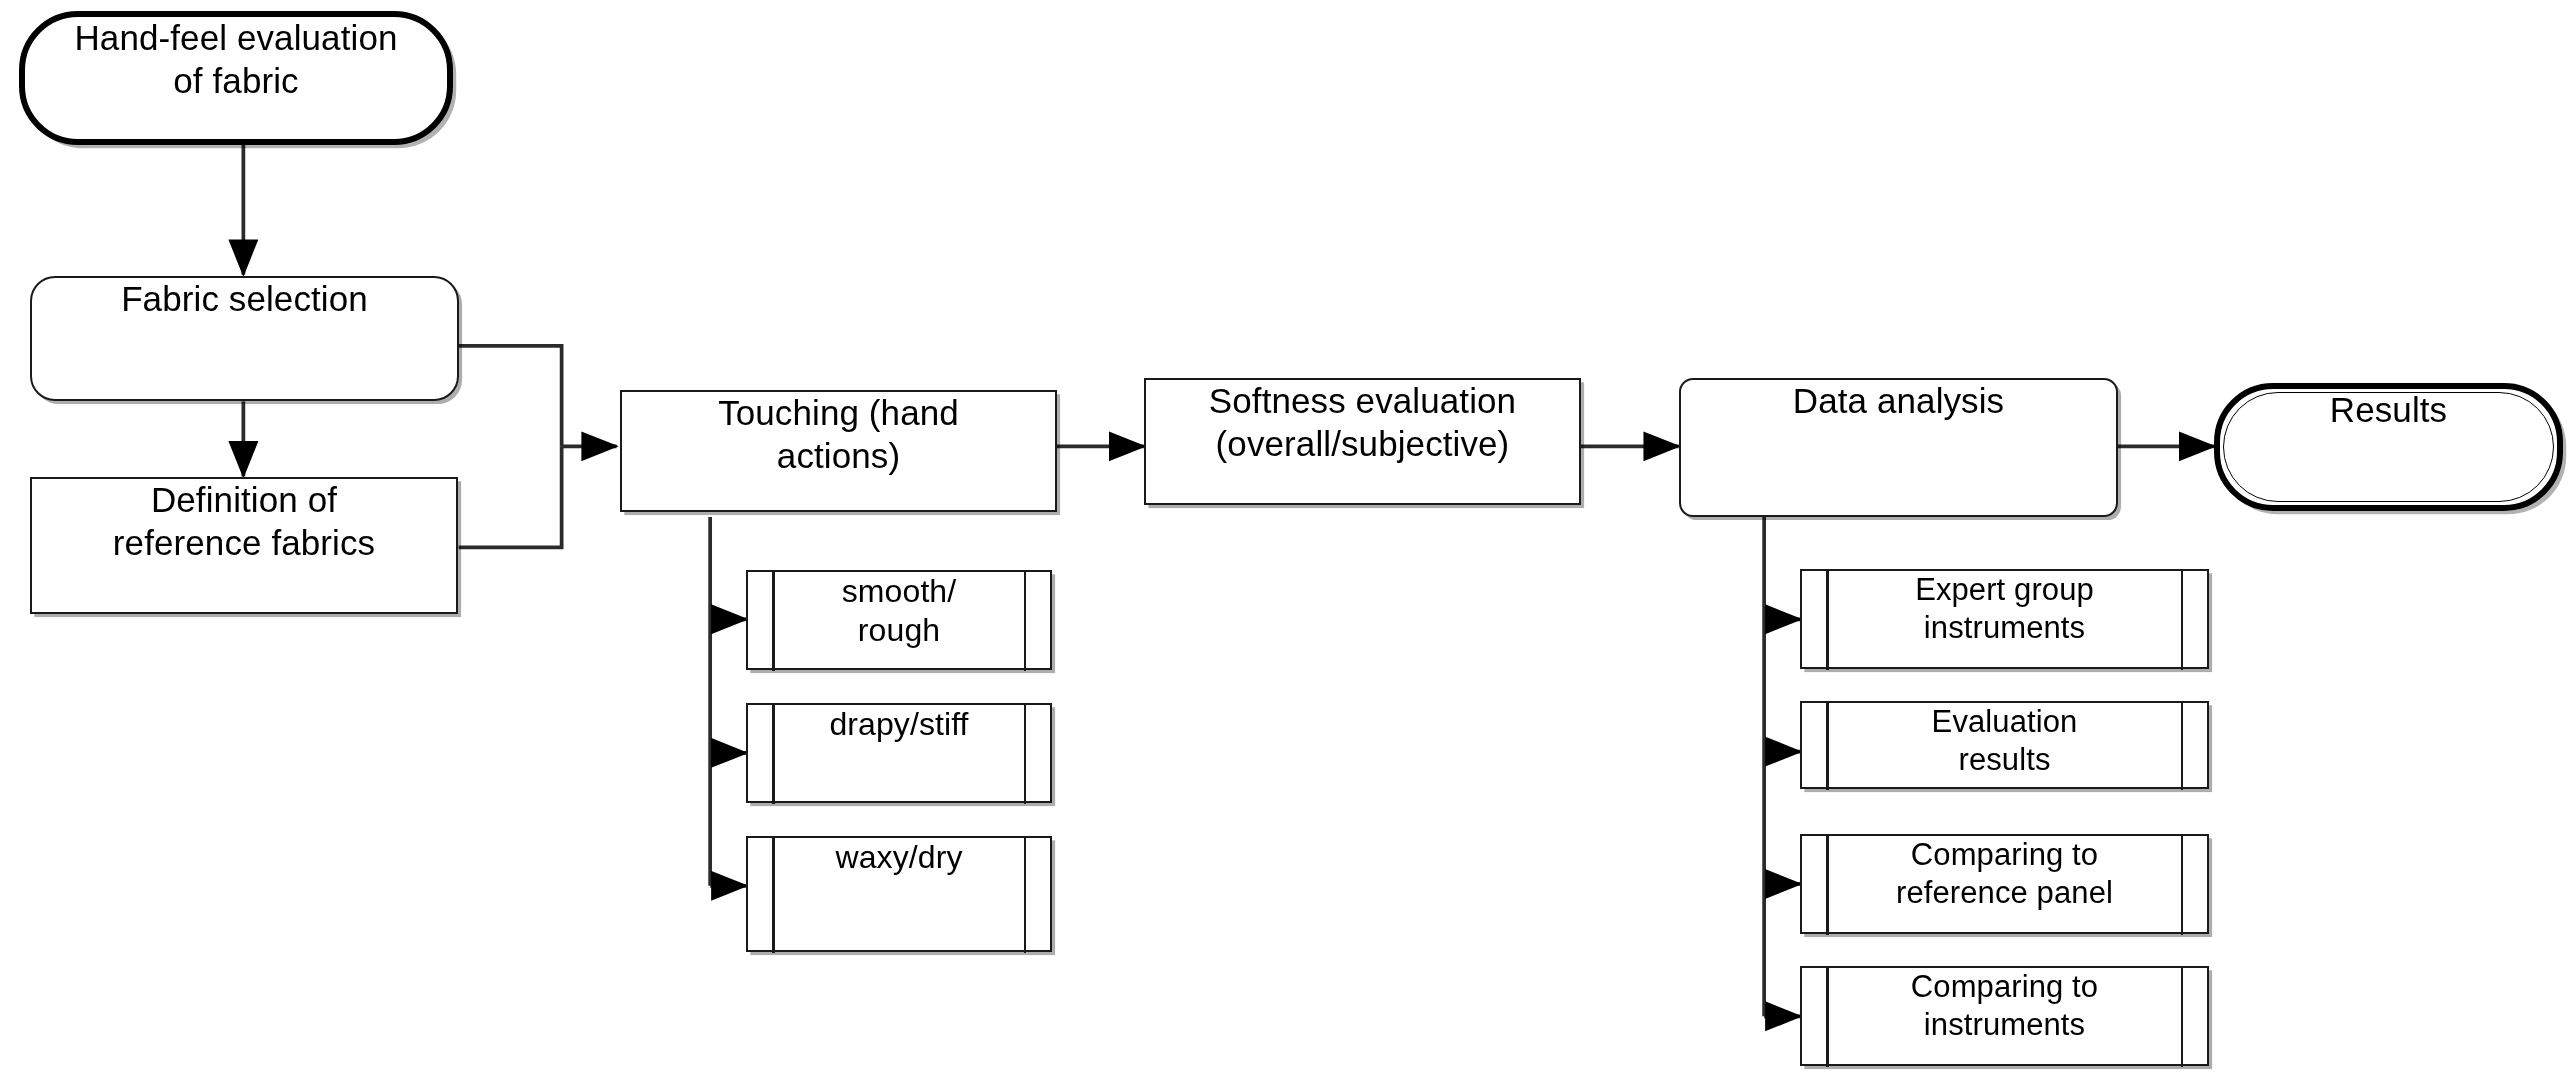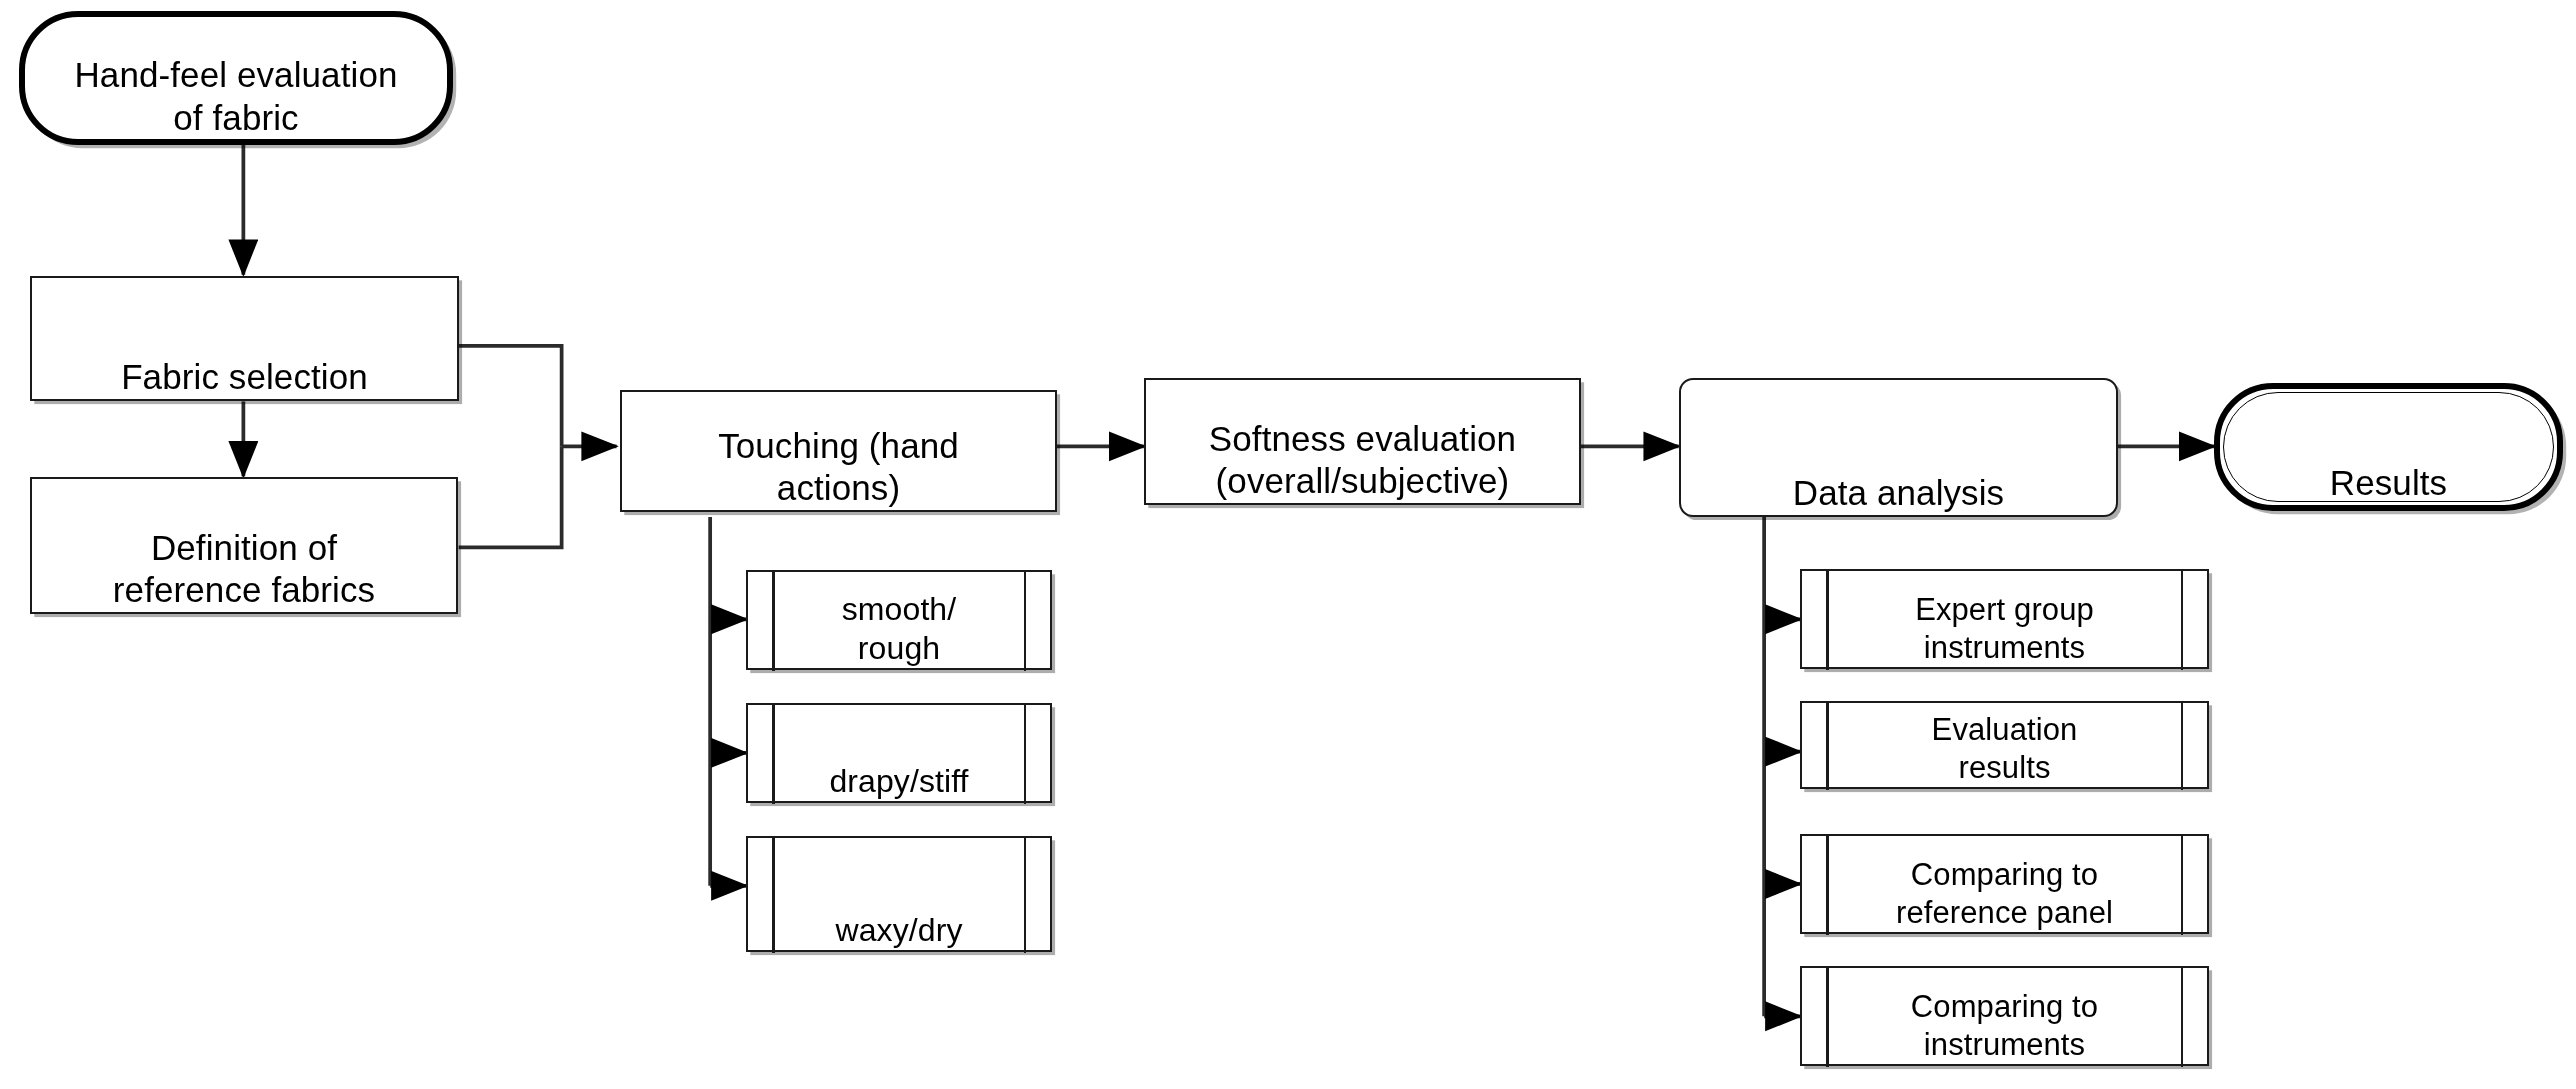--- a/index.html
+++ b/index.html
@@ -19,21 +19,21 @@
     position:absolute;
     left:0; top:0;
     width:2576px;
     height:1090px;
     pointer-events:none;
   }
   .node{
     position:absolute;
     box-sizing:border-box;
     display:flex;
-    align-items:flex-end;
+    align-items:flex-start;
     justify-content:center;
     text-align:center;
     background:#ffffff;
     z-index:3;
   }
   .node .lbl{
     display:block;
     line-height:1.22;
     letter-spacing:0.1px;
     white-space:pre-line;
@@ -128,21 +128,21 @@
       <path d="M2827,1416 L2885,1416" marker-end="url(#arrow)"></path>
       <path d="M2827,1628 L2885,1628" marker-end="url(#arrow)"></path>
     </g>
   </svg>
 
   <div class="node term fs-lg" style="left:19px; top:11.2px; width:434px; height:134px;">
     <span class="lbl">Hand-feel evaluation
 of fabric</span>
   </div>
 
-  <div class="node proc fs-lg" style="left:30px; top:276px; width:429px; height:125px;">
+  <div class="node proc fs-lg" style="left:30px; top:276px; width:429px; height:125px;border-radius:25px;">
     <span class="lbl">Fabric selection</span>
   </div>
 
   <div class="node proc fs-lg" style="left:30px; top:477px; width:428px; height:137px;">
     <span class="lbl">Definition of
 reference fabrics</span>
   </div>
 
   <div class="node proc fs-lg" style="left:620px; top:378px; width:437px; height:122px;margin-top:12px;">
     <span class="lbl">Touching (hand

